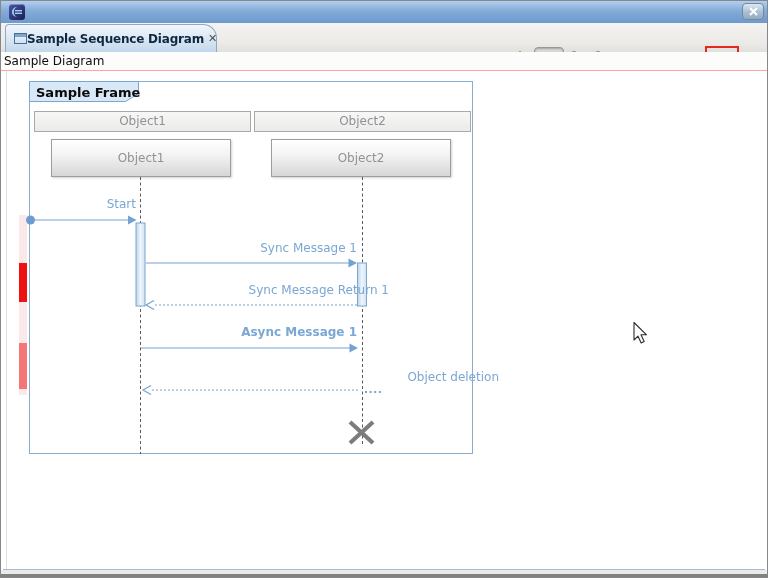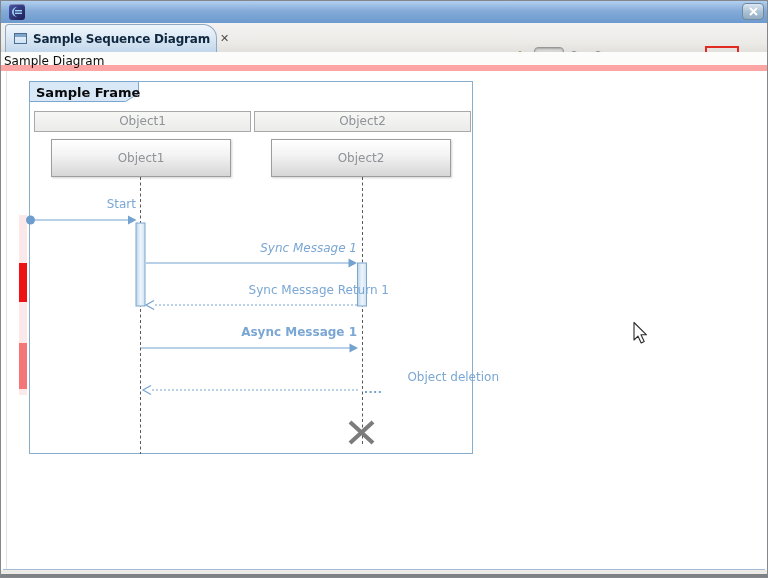--- a/index.html
+++ b/index.html
@@ -21,21 +21,21 @@
             border:1px solid #6e8aa3;box-sizing:border-box;
             display:flex;align-items:center;justify-content:center;}
 
   
   .tabbar{position:absolute;left:0;top:22px;width:768px;height:29px;
           background:linear-gradient(180deg,#f5f3f1 0%,#eceae7 70%,#e2e0dd 100%);
           border-bottom:1px solid #b9c7d7;}
   .tab{position:absolute;left:4px;top:1px;height:28px;width:212px;box-sizing:border-box;
        background:linear-gradient(180deg,#f0f6fc 0%,#d8e6f3 55%,#c2d7ec 100%);
        border:1px solid #8fa9c4;border-bottom:none;border-radius:4px 14px 0 0;
-       display:flex;align-items:center;padding:0 8px;gap:6px;}
+       display:flex;align-items:center;padding:0 8px;}
   .tabicon{width:13px;height:11px;box-sizing:border-box;border:1px solid #4a6f96;
            background:linear-gradient(180deg,#eaf3fc,#cfe2f4);position:relative;flex:0 0 auto;}
   .tabicon::before{content:"";position:absolute;left:0;top:0;right:0;height:3px;background:#7ea4c8;}
   .tablabel{font-size:12px;font-weight:bold;color:#10283f;letter-spacing:-.2px;white-space:nowrap;}
   .tabclose{font-size:11px;color:#4c4c4c;margin-left:4px;cursor:default;}
 
   
   .tbtn{position:absolute;top:27px;width:18px;height:18px;}
   .selectbtn{position:absolute;left:533px;top:24px;width:30px;height:26px;border-radius:4px;
              border:1px solid #979797;box-sizing:border-box;
@@ -43,21 +43,21 @@
              box-shadow:inset 0 1px 2px rgba(0,0,0,.25);
              display:flex;align-items:center;justify-content:center;}
   .toolhl{position:absolute;left:704px;top:23px;width:34px;height:29px;box-sizing:border-box;
           border:2px solid #e02a22;display:flex;align-items:center;justify-content:center;}
   .ddtri{position:absolute;left:741px;top:32px;width:0;height:0;
          border-left:6px solid transparent;border-right:6px solid transparent;
          border-top:7px solid #3a3a3a;}
 
   
   .breadcrumb{position:absolute;left:0;top:51px;width:768px;height:19px;background:#fcfcfb;
-              border-bottom:6px solid #fca5a5;font-size:12px;color:#0c0c0c;
+              border-bottom:1px solid #fca5a5;font-size:12px;color:#0c0c0c;
               line-height:18px;padding-left:3px;box-sizing:border-box;}
 
   
   .canvas{position:absolute;left:0;top:70px;width:768px;height:499px;background:#fff;}
   .leftinner{position:absolute;left:5px;top:70px;width:1px;height:498px;background:#e3e1dd;}
 
   .rulerbg{position:absolute;left:18px;top:214px;width:8px;height:180px;background:#fbe9e9;}
   .rulerred{position:absolute;left:18px;top:262px;width:8px;height:39px;background:#ef1212;}
   .rulersalmon{position:absolute;left:18px;top:342px;width:8px;height:46px;background:#f47676;}
 
@@ -74,21 +74,21 @@
   .headbox{position:absolute;top:138px;width:180px;height:38px;box-sizing:border-box;
            background:linear-gradient(180deg,#ffffff 0%,#f4f4f4 40%,#d6d6d6 100%);
            border:1px solid #9d9d9d;box-shadow:1px 1px 2px rgba(0,0,0,.18);
            font-size:12px;color:#8f9296;text-align:center;line-height:36px;}
   .headbox.b1{left:50px;} .headbox.b2{left:270px;}
 
   .overlay{position:absolute;left:0;top:0;width:768px;height:578px;pointer-events:none;}
 
   .msglabel{position:absolute;font-size:12px;line-height:14px;color:#7aa7d3;text-align:right;}
   .lbl-start{left:30px;top:196px;width:105px;}
-  .lbl-sync1{left:146px;top:240px;width:210px;font-style:italic;}
+  .lbl-sync1{left:146px;top:240px;width:210px;}
   .lbl-syncret{left:146px;top:282px;width:210px;margin-left:32px;}
   .lbl-async1{left:146px;top:324px;width:210px;font-weight:bold;}
   .lbl-asyncret{left:146px;top:366px;width:210px;}
   .lbl-del{left:368px;top:369px;width:102px;margin-left:28px;}
 
   
   .botline{position:absolute;left:2px;right:2px;top:568px;height:1px;background:#a4bbd6;}
   .botstrip{position:absolute;left:0;right:0;top:569px;height:4px;background:#eceae7;}
   .botbar{position:absolute;left:0;right:0;top:573px;height:5px;background:#7f8285;}
 </style>

